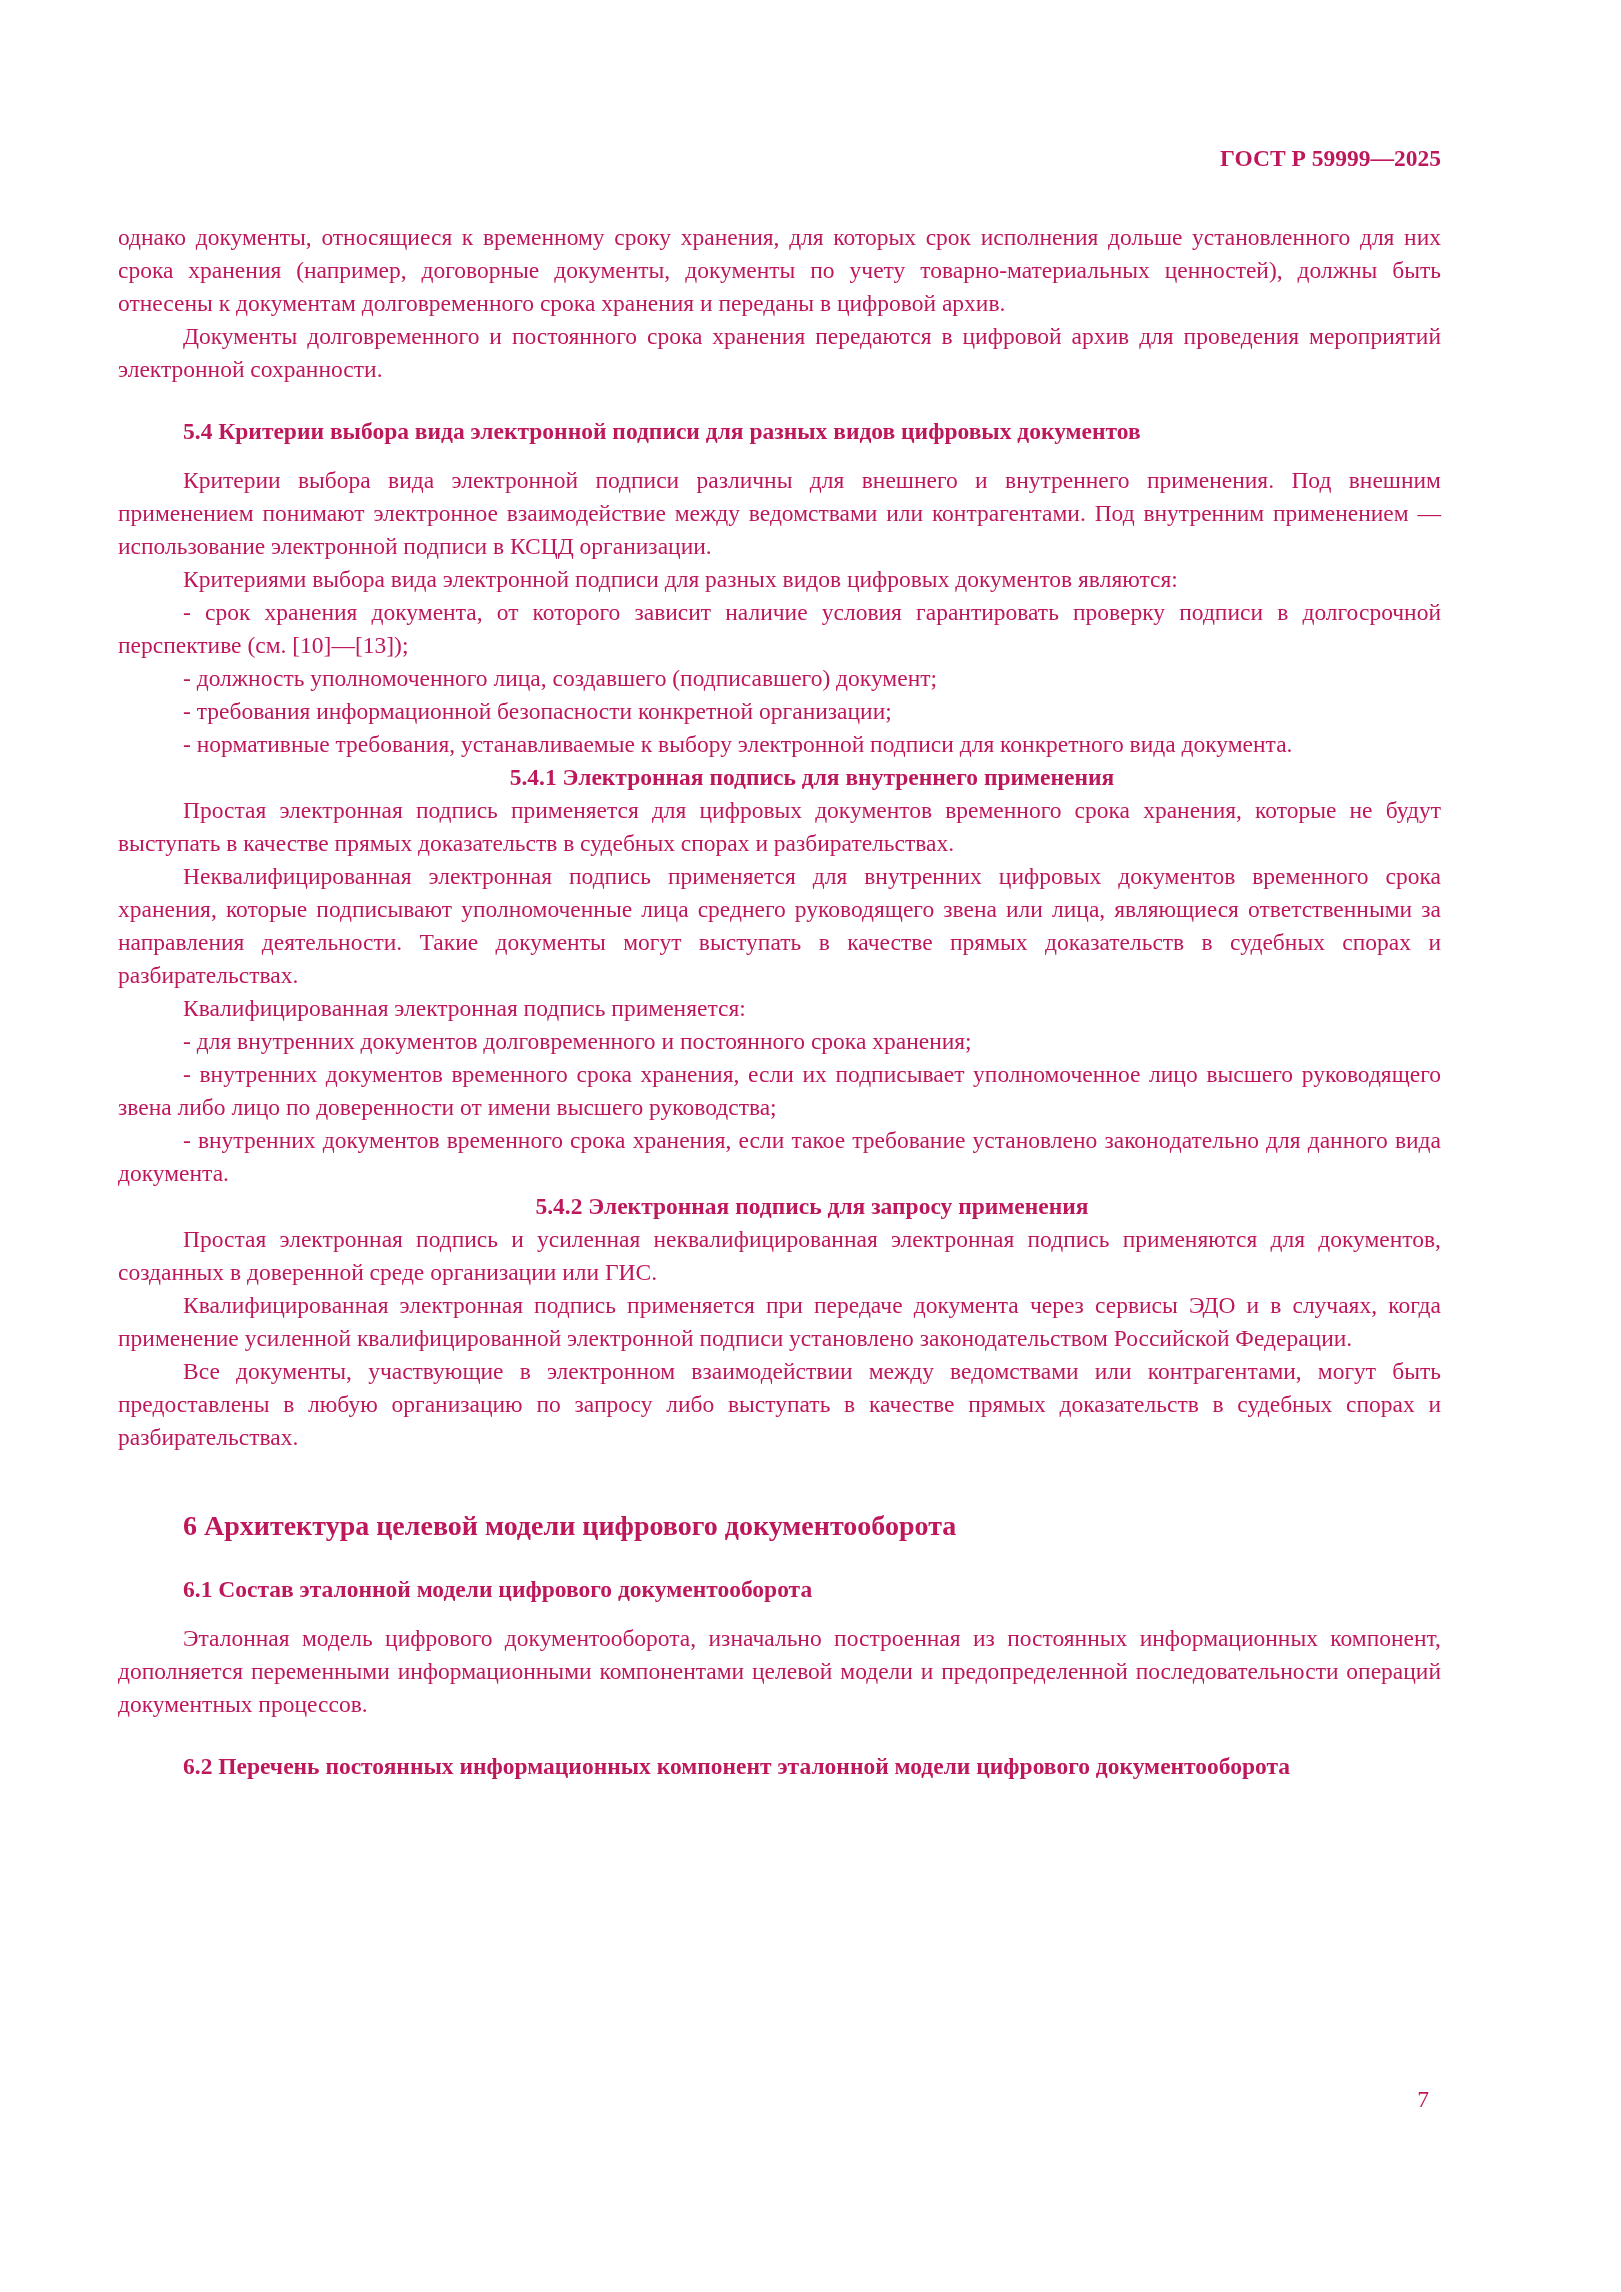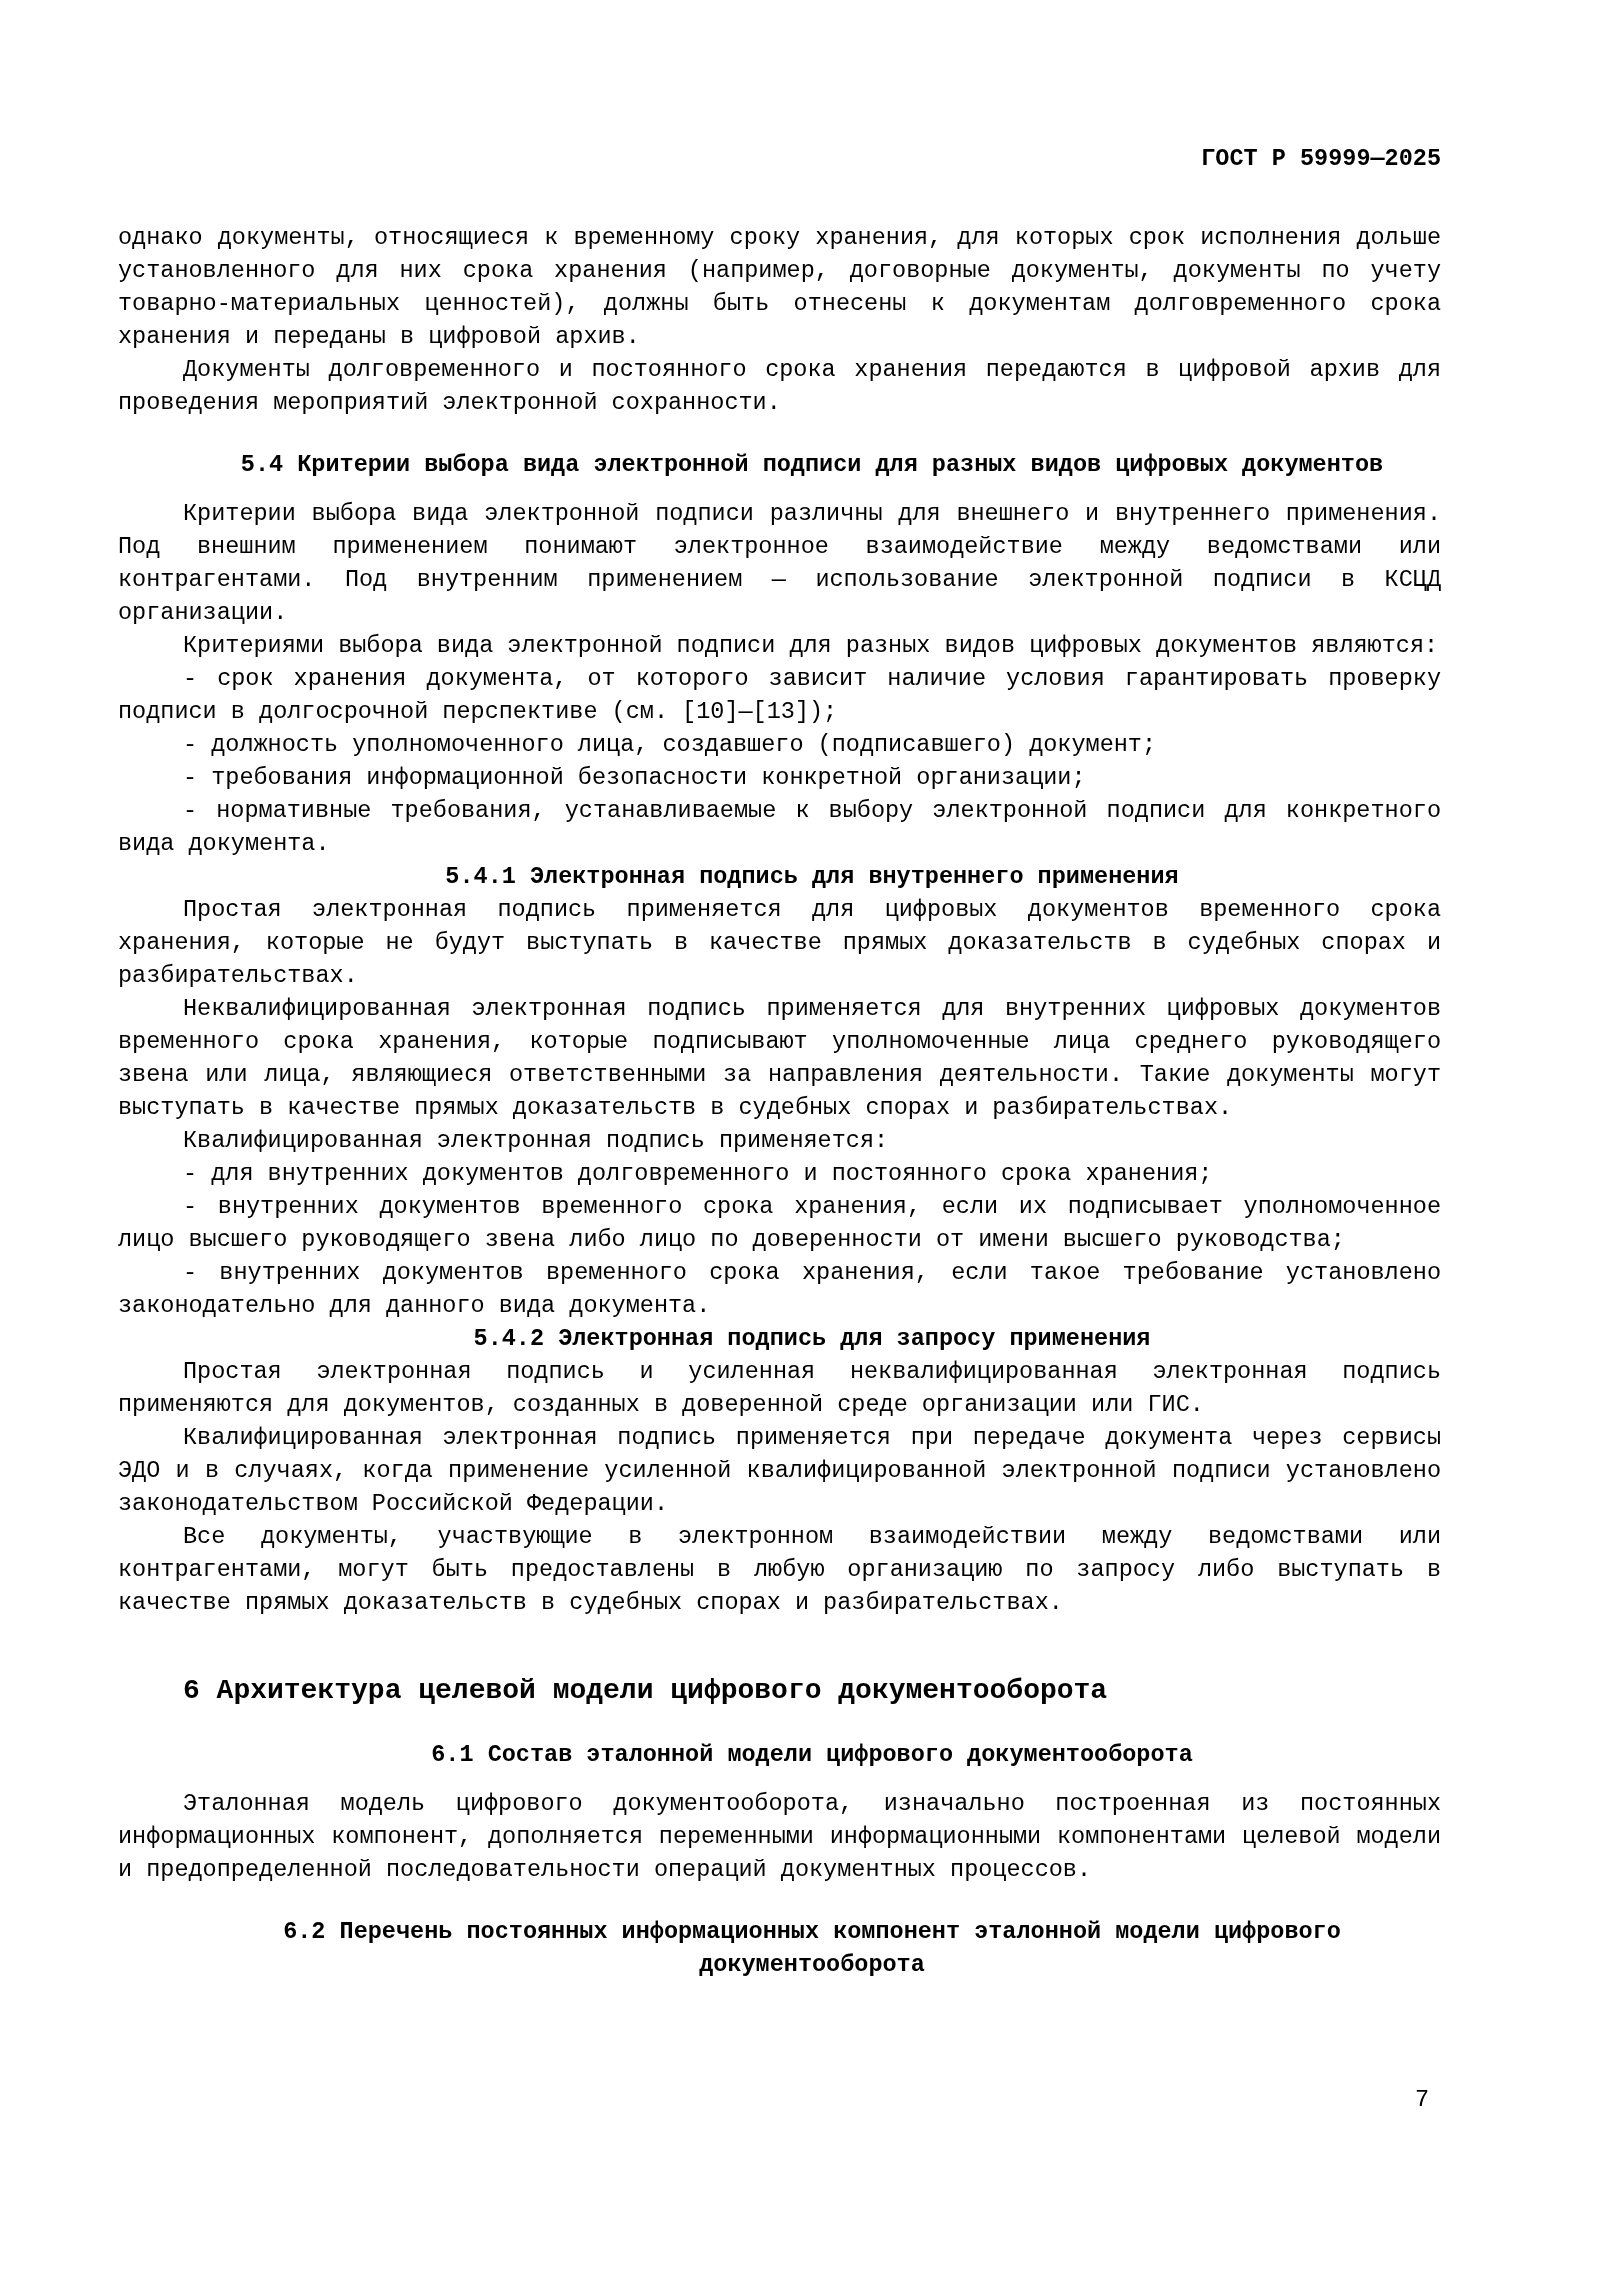--- a/index.html
+++ b/index.html
@@ -8,22 +8,22 @@
     background: #ffffff;
   }
   .page {
     position: relative;
     width: 1621px;
     height: 2293px;
     margin: 0 auto;
     background: #ffffff;
     box-sizing: border-box;
     padding: 145px 180px 0 118px;
-    color: #000000;
-    font-family: Liberation Mono, monospace;
+    color: #be185d;
+    font-family: Liberation Serif, serif;
   }
   .running-header {
     text-align: right;
     font-weight: 700;
     font-size: 23.5px;
     line-height: 27.4px;
     margin: 0 0 49px 0;
   }
   .block {
     font-size: 23.5px;
@@ -32,21 +32,21 @@
     text-align: justify;
   }
   .p, .li {
     text-indent: 65px;
   }
   .p-cont {
     text-indent: 0;
   }
   .h-sub {
     font-weight: 700;
-    text-align: center;
+    text-align: left;
     margin: 29px 0 15.7px 65px;
   }
   .h-inline {
     font-weight: 700;
     text-align: center;
     margin: 0 0 0 65px;
   }
   .h-main {
     font-weight: 700;
     text-align: left;

